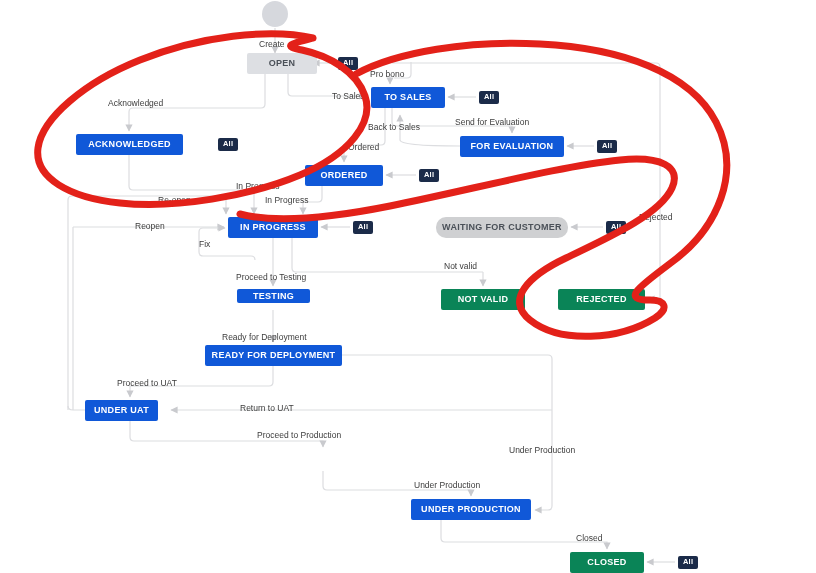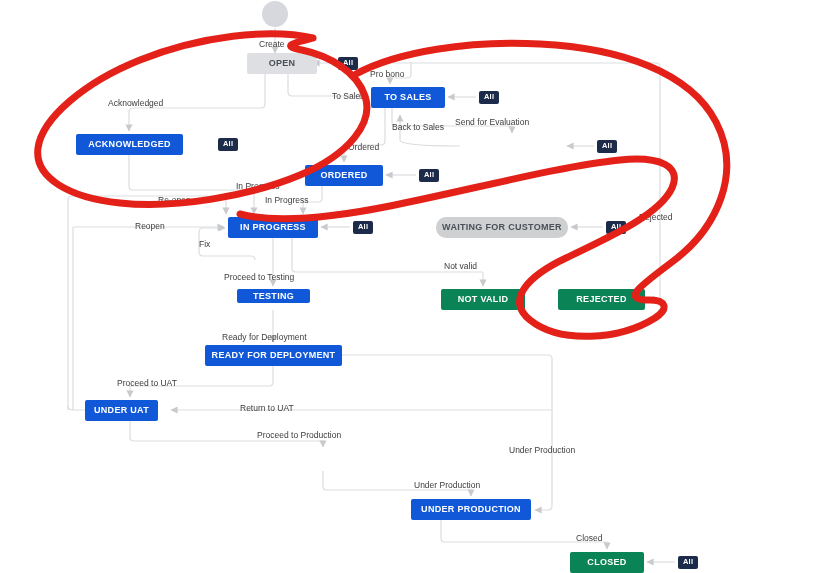--- a/index.html
+++ b/index.html
@@ -179,20 +179,21 @@
   <div id="node-layer">
 
     <div class="start-circle" style="left:262px; top:1px;"></div>
 
     <div class="node grey" style="left:240px; top:53px; width:70px; height:21px;">OPEN</div>
 
     <div class="node blue" style="left:371px; top:87px; width:74px; height:21px;">TO SALES</div>
 
     <div class="node blue" style="left:76px; top:134px; width:107px; height:21px;">ACKNOWLEDGED</div>
 
+    <div class="node blue" style="left:460px; top:136px; width:104px; height:21px;">FOR EVALUATION</div>
 
     <div class="node blue" style="left:305px; top:165px; width:78px; height:21px;">ORDERED</div>
 
     <div class="node blue" style="left:228px; top:217px; width:90px; height:21px;">IN PROGRESS</div>
 
     <div class="node greydark" style="left:436px; top:217px; width:132px; height:21px;">WAITING FOR CUSTOMER</div>
 
     <div class="node blue" style="left:237px; top:289px; width:73px; height:14px;">TESTING</div>
 
     <div class="node green" style="left:441px; top:289px; width:84px; height:21px;">NOT VALID</div>
@@ -218,30 +219,30 @@
     <div class="badge" style="left:419px; top:169px;">All</div>
     <div class="badge" style="left:353px; top:221px;">All</div>
     <div class="badge" style="left:606px; top:221px;">All</div>
     <div class="badge" style="left:678px; top:556px;">All</div>
 
     <div class="edge-label" style="left:259px; top:40px;">Create</div>
     <div class="edge-label" style="left:370px; top:70px;">Pro bono</div>
     <div class="edge-label" style="left:332px; top:92px;">To Sales</div>
     <div class="edge-label" style="left:108px; top:99px;">Acknowledged</div>
     <div class="edge-label" style="left:455px; top:118px;">Send for Evaluation</div>
-    <div class="edge-label" style="left:392px; top:123px;text-align:center;">Back to Sales</div>
+    <div class="edge-label" style="left:368px; top:123px;text-align:center;">Back to Sales</div>
     <div class="edge-label" style="left:348px; top:143px;">Ordered</div>
     <div class="edge-label" style="left:236px; top:182px;">In Progress</div>
     <div class="edge-label" style="left:158px; top:196px;">Re-open</div>
     <div class="edge-label" style="left:265px; top:196px;">In Progress</div>
     <div class="edge-label" style="left:135px; top:222px;">Reopen</div>
     <div class="edge-label" style="left:199px; top:240px;">Fix</div>
     <div class="edge-label" style="left:639px; top:213px;">Rejected</div>
     <div class="edge-label" style="left:444px; top:262px;">Not valid</div>
-    <div class="edge-label" style="left:224px; top:273px;">Proceed to Testing</div>
+    <div class="edge-label" style="left:236px; top:273px;">Proceed to Testing</div>
     <div class="edge-label" style="left:222px; top:333px;">Ready for Deployment</div>
     <div class="edge-label" style="left:117px; top:379px;">Proceed to UAT</div>
     <div class="edge-label" style="left:240px; top:404px;">Return to UAT</div>
     <div class="edge-label" style="left:249px; top:431px;margin-left:8px;">Proceed to Production</div>
     <div class="edge-label" style="left:414px; top:481px;">Under Production</div>
     <div class="edge-label" style="left:509px; top:446px;">Under Production</div>
     <div class="edge-label" style="left:576px; top:534px;">Closed</div>
   </div>
 
   <svg id="annotation-layer" viewBox="0 0 816 573">

